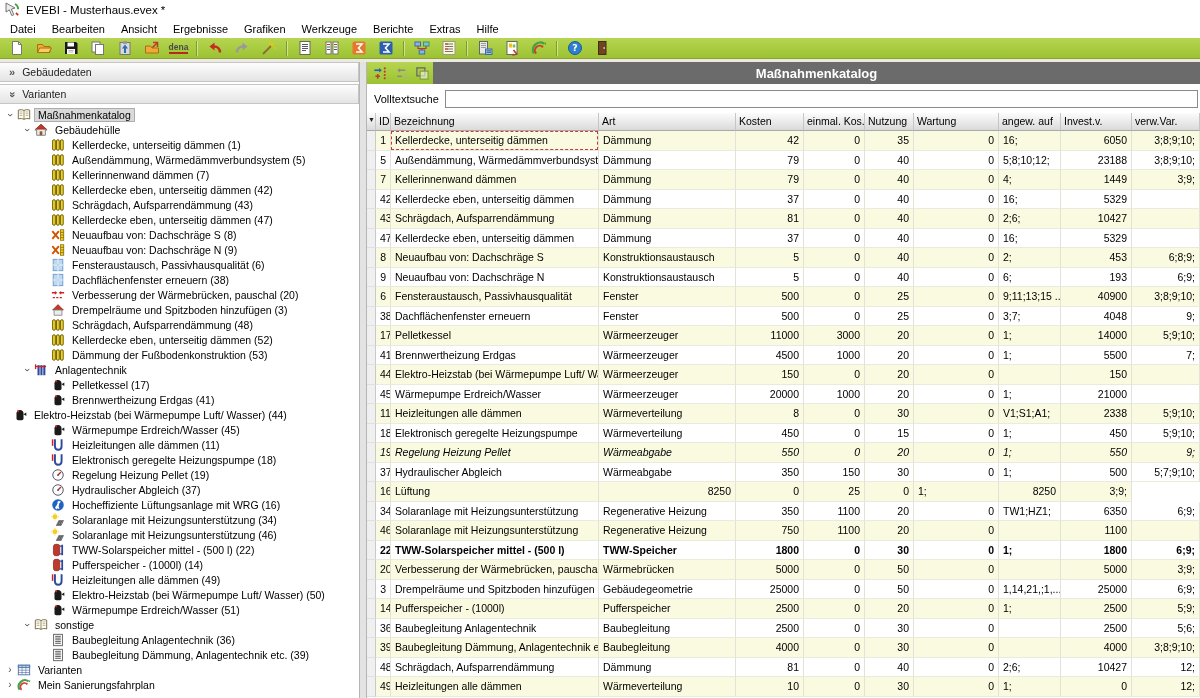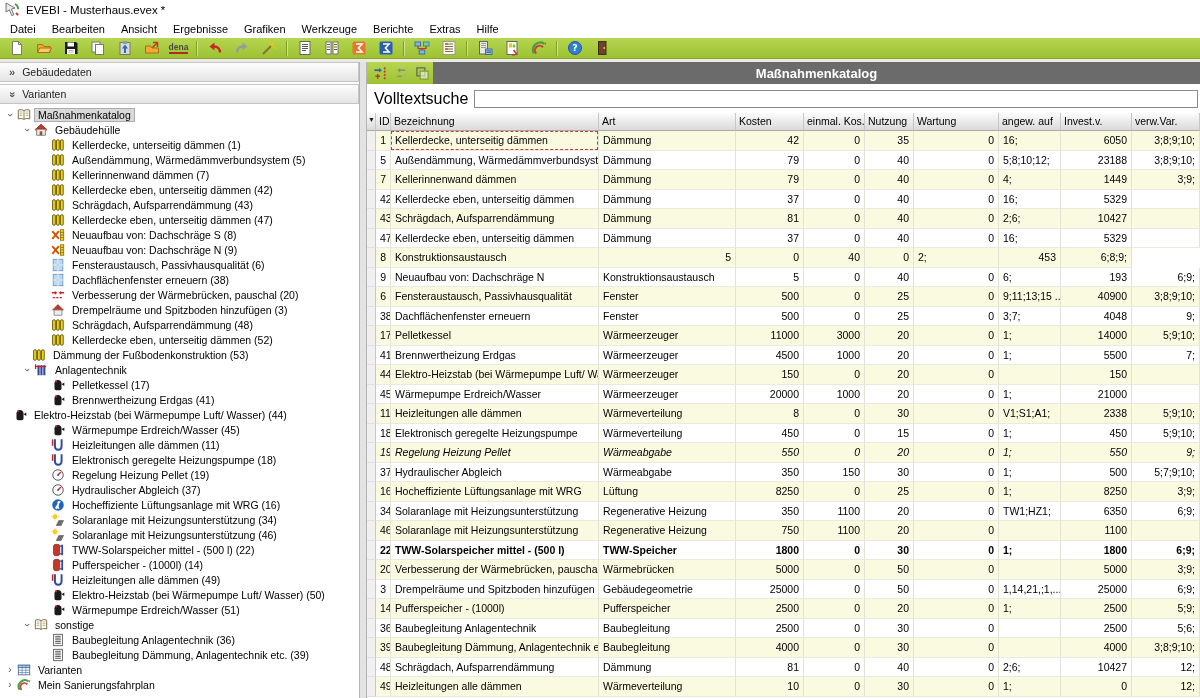--- a/index.html
+++ b/index.html
@@ -48,21 +48,21 @@
 
   
   .main { flex:1; display:flex; flex-direction:column; min-width:0; min-height:0; background:#fff; }
   .main-top { height:22px; flex:0 0 auto; display:flex; }
   .minibar { width:66px; flex:0 0 auto; background:linear-gradient(#b6d550,#9cc232); display:flex;
              align-items:center; gap:3px; padding-left:4px; }
   .mbtn { width:18px; height:18px; display:inline-flex; align-items:center; justify-content:center; }
   .paneltitle { flex:1; background:#6b6b6b; color:#fff; font-weight:bold; font-size:13px;
                 display:flex; align-items:center; justify-content:center; }
   .searchrow { height:29px; flex:0 0 auto; display:flex; align-items:center; gap:6px; padding-left:7px; background:#fff; }
-  .slabel { font-size:16px; flex:0 0 auto; }
+  .slabel { font-size:11px; flex:0 0 auto; }
   .sinput { flex:1; height:18px; border:1px solid #8a8a8a; margin-right:2px; font-size:11px;
             padding:0 3px; font-family:"Liberation Sans", sans-serif; outline:none; }
 
   
   .tablewrap { flex:1; overflow:hidden; }
   .thead, .trow2 { display:grid; }
   .hcell { height:18px; background:linear-gradient(#fcfcfc,#dadada); border-right:1px solid #c6c6c6;
            border-bottom:1px solid #a9a9a9; font-size:10.5px; padding:2px 3px 0 3px; white-space:nowrap;
            overflow:hidden; cursor:default; }
   .hcell.gut { padding:3px 0 0 1px; font-size:7px; color:#222; }
@@ -491,21 +491,21 @@
               <svg viewBox="0 0 16 16" width="14" height="14">
                 <g stroke="#4a4200" stroke-width=".9" fill="#f5d312">
                   <rect x="1.8" y="2" width="3.2" height="12" rx="1.4"></rect>
                   <rect x="6.3" y="2" width="3.2" height="12" rx="1.4"></rect>
                   <rect x="10.8" y="2" width="3.2" height="12" rx="1.4"></rect>
                 </g>
               </svg>
             </span>
             <span class="tlabel">Kellerdecke eben, unterseitig dämmen (52)</span>
           </div>
-          <div class="trow" style="padding-left: 19px;">
+          <div class="trow" style="padding-left: 38px;">
             <span class="exp"></span>
             <span class="ticon">
               <svg viewBox="0 0 16 16" width="14" height="14">
                 <g stroke="#4a4200" stroke-width=".9" fill="#f5d312">
                   <rect x="1.8" y="2" width="3.2" height="12" rx="1.4"></rect>
                   <rect x="6.3" y="2" width="3.2" height="12" rx="1.4"></rect>
                   <rect x="10.8" y="2" width="3.2" height="12" rx="1.4"></rect>
                 </g>
               </svg>
             </span>
@@ -890,20 +890,21 @@
               <div class="cell r">0</div>
               <div class="cell r">40</div>
               <div class="cell r">0</div>
               <div class="cell">16;</div>
               <div class="cell r">5329</div>
               <div class="cell r"></div>
             </div>
             <div class="trow2 row-y" style="grid-template-columns: 9px 15px 208px 137px 68px 61px 49px 85px 62px 71px 68px;">
               <div class="cell gcell"></div>
               <div class="cell r">8</div>
+              <div class="cell">Neuaufbau von: Dachschräge S</div>
               <div class="cell">Konstruktionsaustausch</div>
               <div class="cell r">5</div>
               <div class="cell r">0</div>
               <div class="cell r">40</div>
               <div class="cell r">0</div>
               <div class="cell">2;</div>
               <div class="cell r">453</div>
               <div class="cell r">6;8;9;</div>
             </div>
             <div class="trow2 row-w" style="grid-template-columns: 9px 15px 208px 137px 68px 61px 49px 85px 62px 71px 68px;">
@@ -1045,21 +1046,20 @@
               <div class="cell r">150</div>
               <div class="cell r">30</div>
               <div class="cell r">0</div>
               <div class="cell">1;</div>
               <div class="cell r">500</div>
               <div class="cell r">5;7;9;10;</div>
             </div>
             <div class="trow2 row-y" style="grid-template-columns: 9px 15px 208px 137px 68px 61px 49px 85px 62px 71px 68px;">
               <div class="cell gcell"></div>
               <div class="cell r">16</div>
-              <div class="cell">Hocheffiziente Lüftungsanlage mit WRG</div>
               <div class="cell">Lüftung</div>
               <div class="cell r">8250</div>
               <div class="cell r">0</div>
               <div class="cell r">25</div>
               <div class="cell r">0</div>
               <div class="cell">1;</div>
               <div class="cell r">8250</div>
               <div class="cell r">3;9;</div>
             </div>
             <div class="trow2 row-w" style="grid-template-columns: 9px 15px 208px 137px 68px 61px 49px 85px 62px 71px 68px;">

